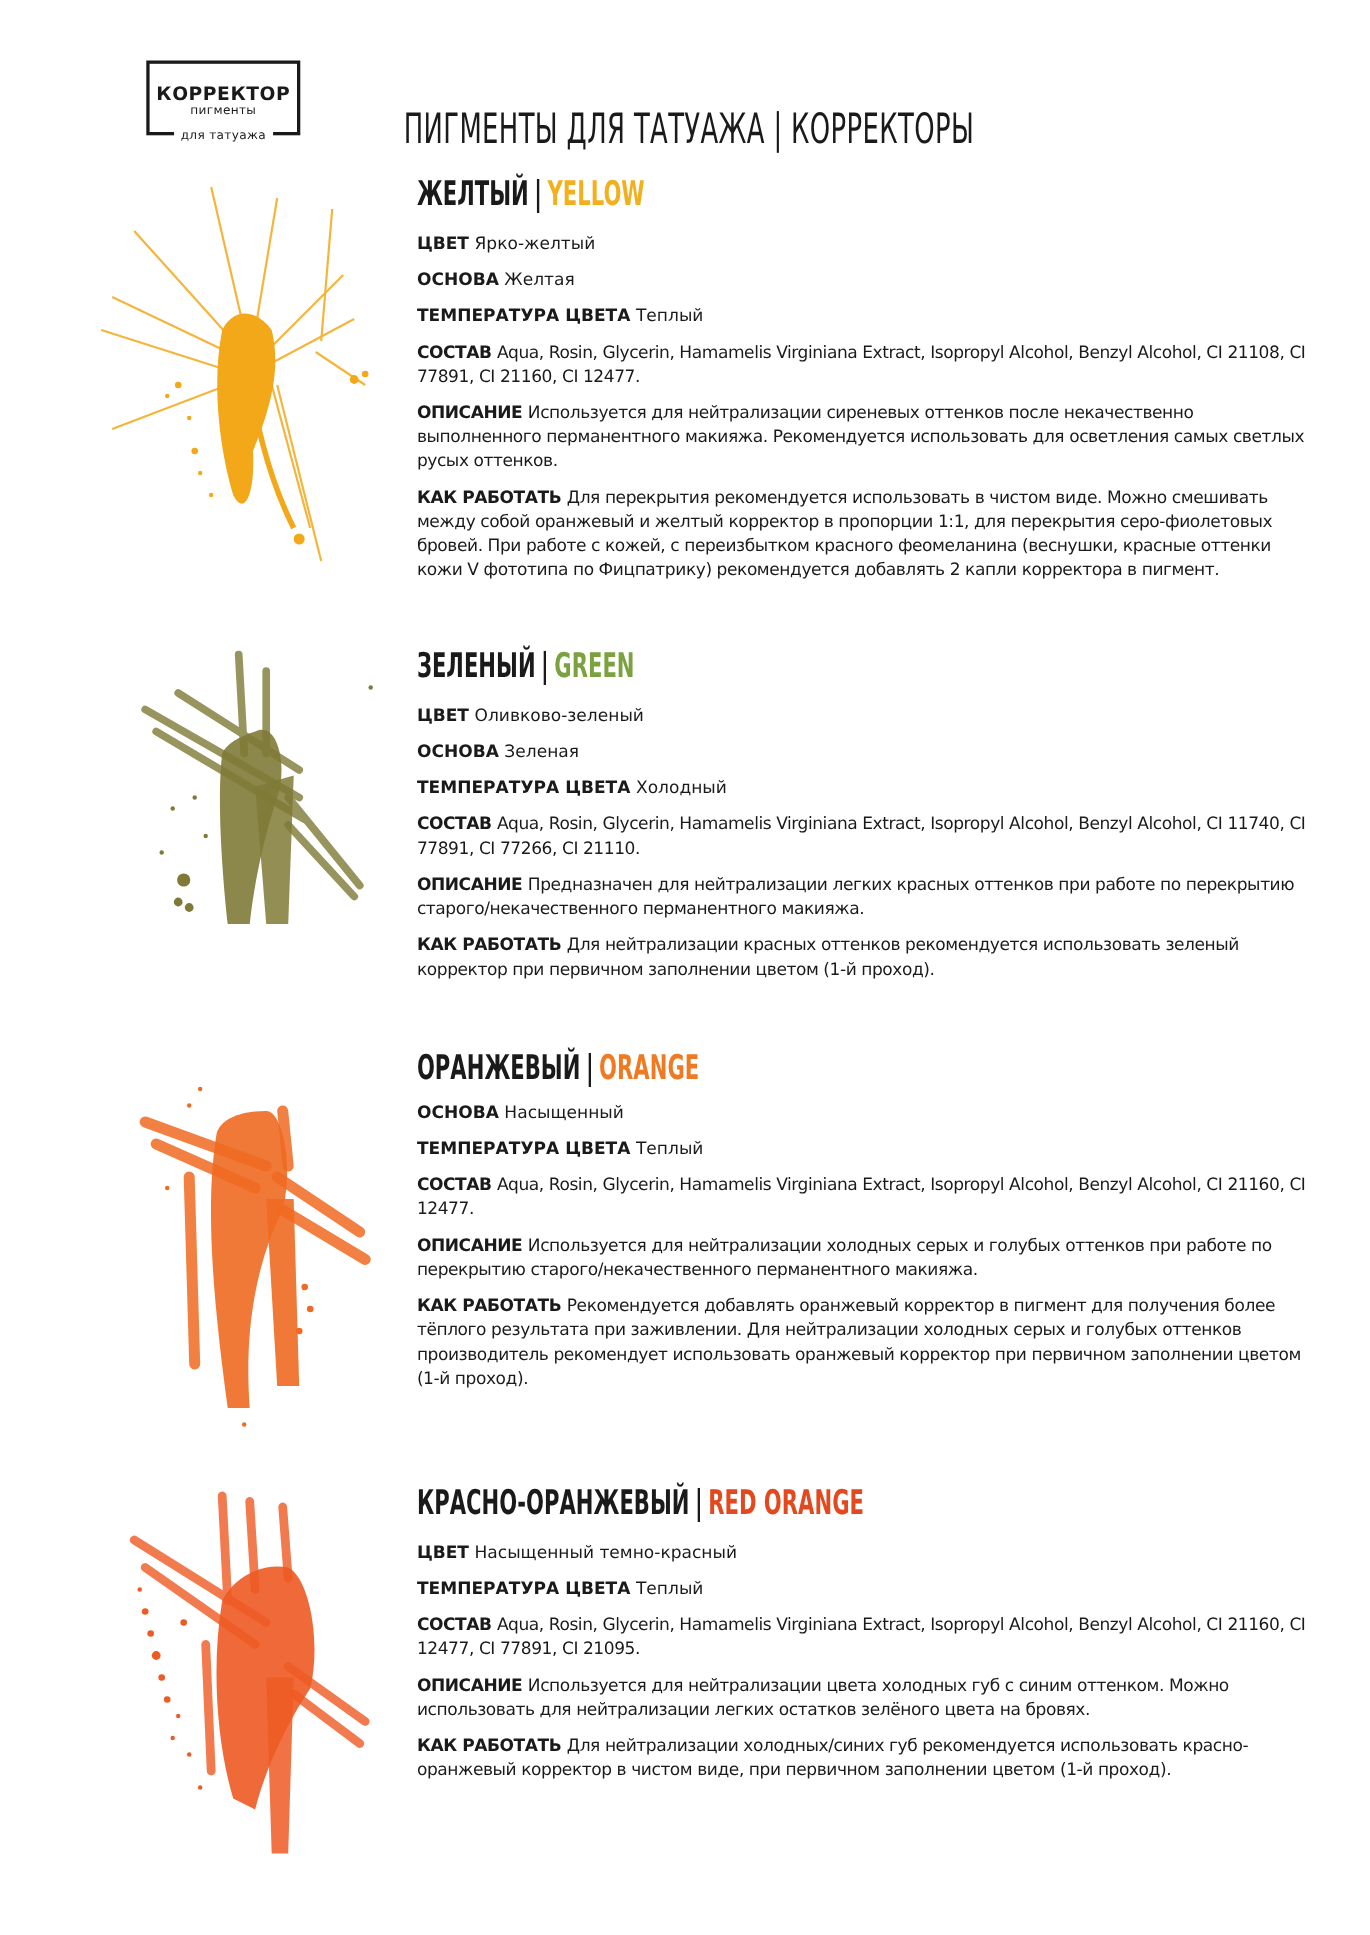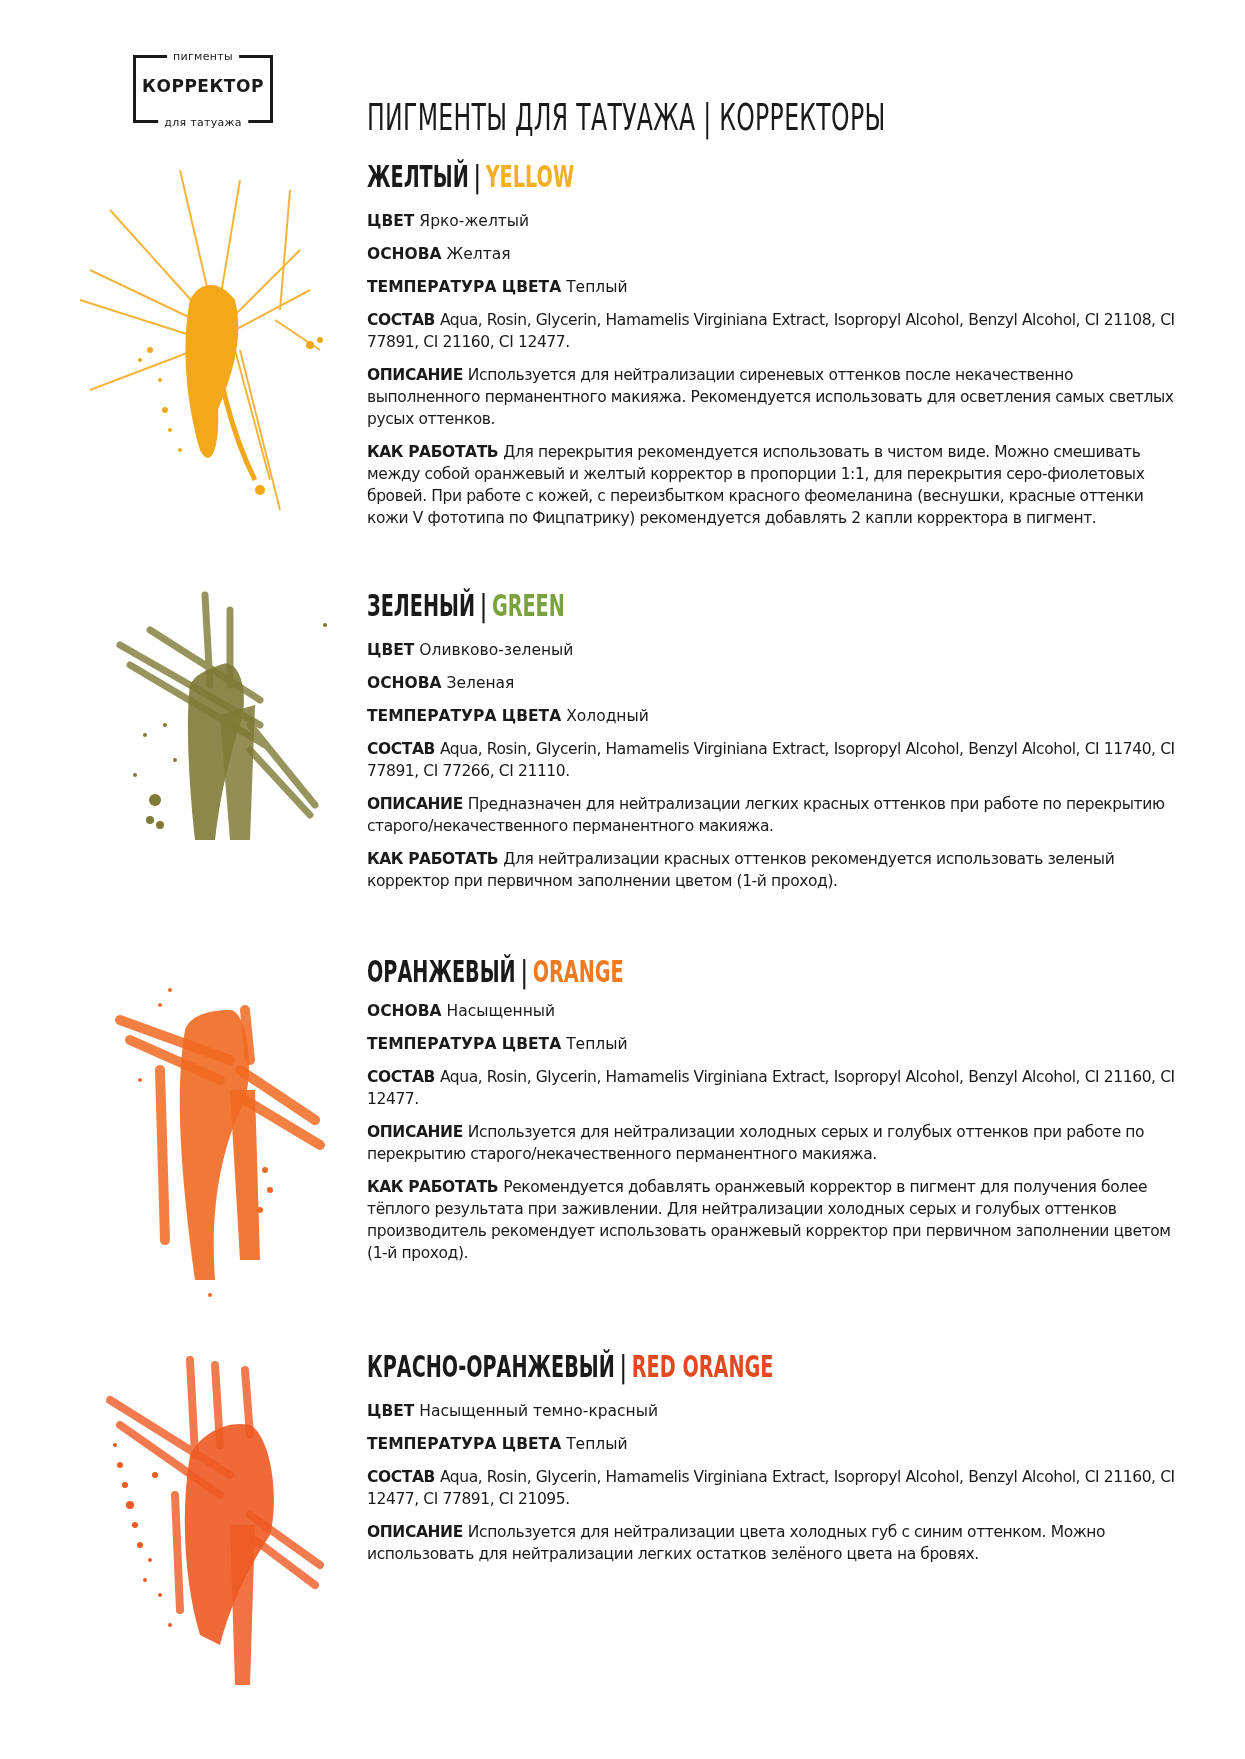--- a/index.html
+++ b/index.html
@@ -5,34 +5,34 @@
   html, body { margin: 0; padding: 0; background: #ffffff; }
   body { width: 1245px; height: 1759px; position: relative; overflow: hidden;
          font-family: "Liberation Sans", "DejaVu Sans", sans-serif; color: #1a1a1a; }
 
   
   .logo { position: absolute; left: 133px; top: 55px; width: 142px; height: 68px; }
   .logo-frame { position: absolute; left: 0; top: 0; width: 134px; height: 62px;
                 border: 3px solid #1a1a1a; box-sizing: content-box; }
   .logo-top, .logo-bottom { position: absolute; left: 50%; transform: translateX(-50%);
                 background: #fff; padding: 0 6px; font-size: 11px; color: #1a1a1a; white-space: nowrap;
-                font-family: "DejaVu Sans", sans-serif; letter-spacing: 0.3px; }
+                font-family: "DejaVu Sans", sans-serif; letter-spacing: 0.3px; margin-top: 44px; }
   .logo-top { top: -8px; }
   .logo-bottom { bottom: -9px; }
   .logo-main { position: absolute; left: 0; right: 0; top: 18px; text-align: center;
                font-size: 17px; font-weight: bold; letter-spacing: 0.5px;
                font-family: "DejaVu Sans", sans-serif; }
 
   
   .page-title { position: absolute; left: 367px; top: 70px; font-size: 38px; letter-spacing: 0.5px;
                 font-family: "DejaVu Sans", sans-serif; transform: scaleX(0.62); transform-origin: left top;
                 white-space: nowrap; color: #1a1a1a; font-weight: normal; }
 
   
-  .section { position: absolute; left: 0; width: 1210px; }
+  .section { position: absolute; left: 12px; width: 1210px; }
   .splash { position: absolute; }
   .content { position: absolute; left: 367px; width: 820px; }
   .heading { font-size: 31px; font-weight: bold; white-space: nowrap; transform: scaleX(0.62);
              transform-origin: left top; font-family: "DejaVu Sans", sans-serif; margin: 0; height: 36px; }
   .heading .sep { margin: 0 8px; }
   .row { font-size: 15.5px; line-height: 22px; margin-top: 11px; font-family: "DejaVu Sans", sans-serif; }
   .row.first { margin-top: 16px; }
   .row .lbl { font-weight: bold; margin-right: 5px; }
   .cond { letter-spacing: -0.4px; }
 </style>
@@ -200,14 +200,15 @@
     </g>
   </svg>
   <div class="content" style="top:3px;">
     <div class="heading">
       <span>КРАСНО-ОРАНЖЕВЫЙ</span><span class="sep">|</span><span style="color:#E2491E;">RED ORANGE</span>
     </div>
     <div class="row first"><span class="lbl">ЦВЕТ</span><span>Насыщенный темно-красный</span></div>
     <div class="row"><span class="lbl">ТЕМПЕРАТУРА ЦВЕТА</span><span>Теплый</span></div>
     <div class="row cond"><span class="lbl">СОСТАВ</span><span>Aqua, Rosin, Glycerin, Hamamelis Virginiana Extract, Isopropyl Alcohol, Benzyl Alcohol, CI 21160, CI 12477, CI 77891, CI 21095.</span></div>
     <div class="row cond"><span class="lbl">ОПИСАНИЕ</span><span>Используется для нейтрализации цвета холодных губ с синим оттенком. Можно использовать для нейтрализации легких остатков зелёного цвета на бровях.</span></div>
+    <div class="row cond"><span class="lbl">КАК РАБОТАТЬ</span><span>Для нейтрализации холодных/синих губ рекомендуется использовать красно-оранжевый корректор в чистом виде, при первичном заполнении цветом (1-й проход).</span></div>
   </div>
 </div>
 
 </body></html>

